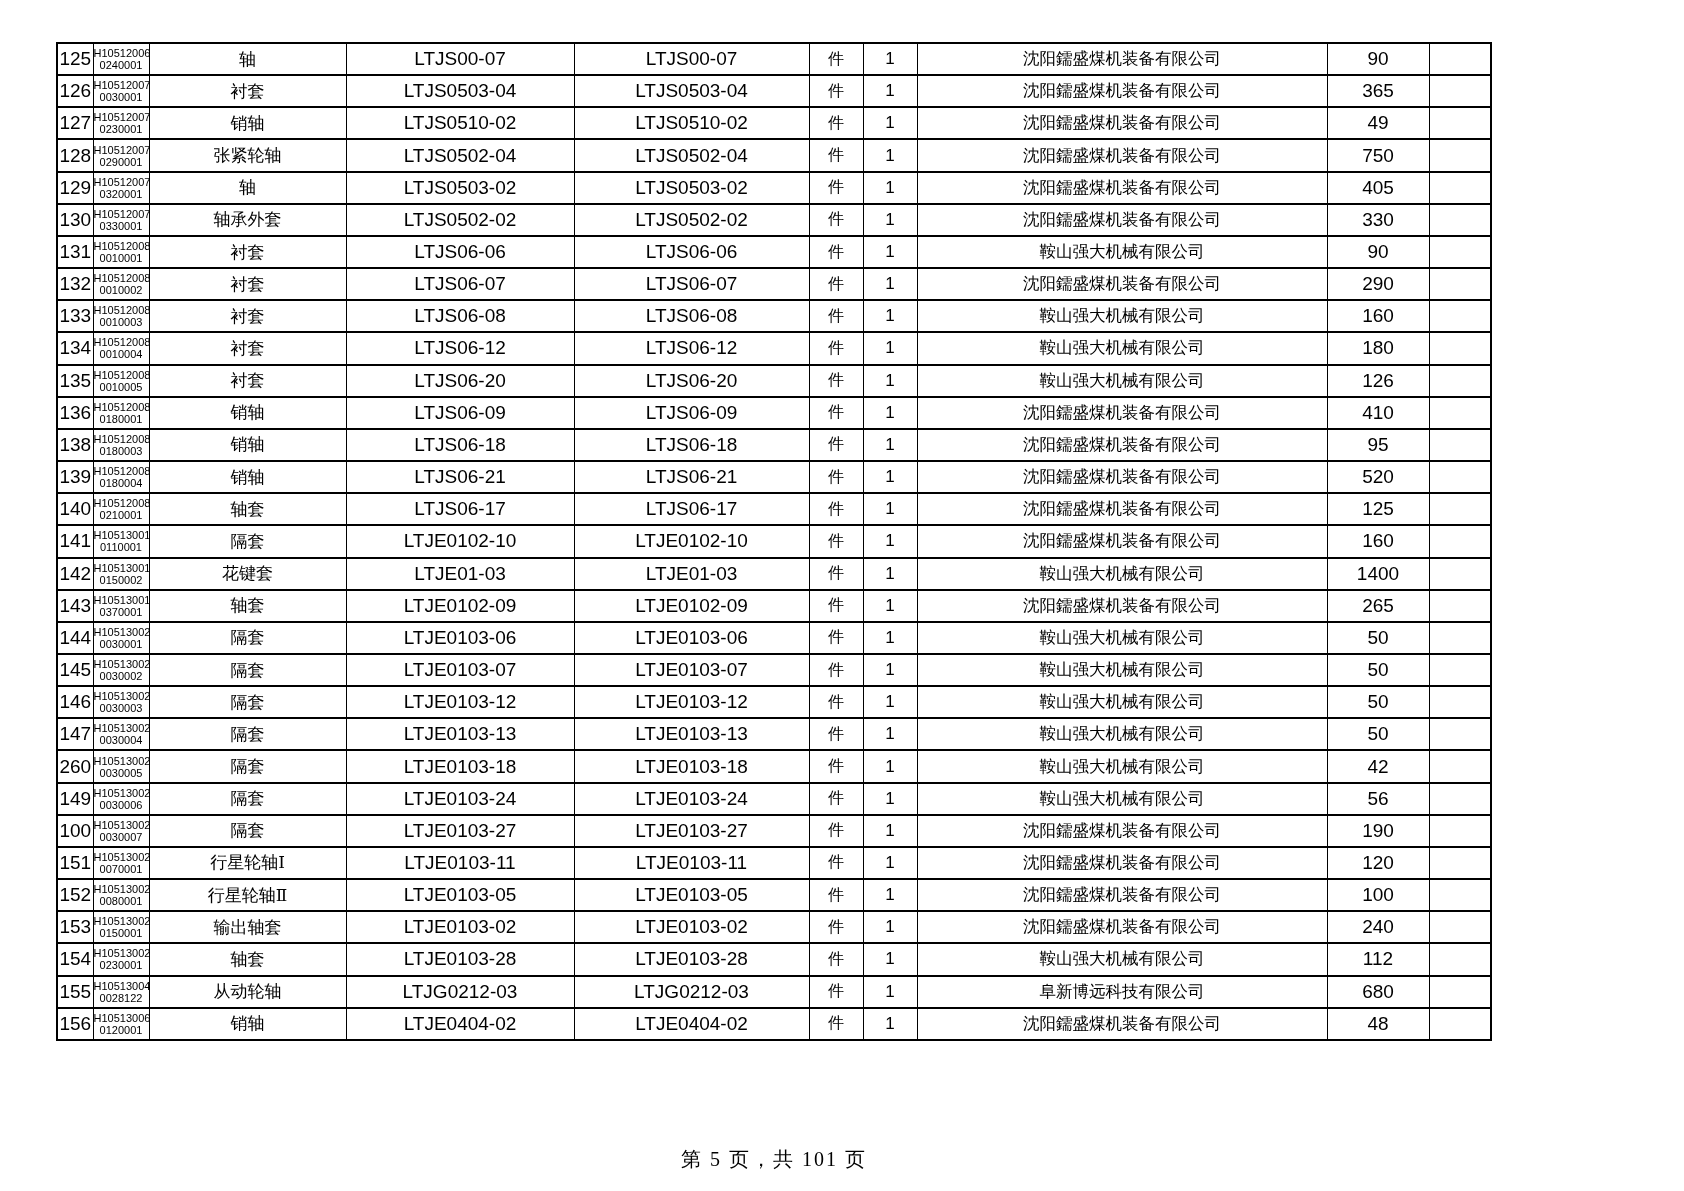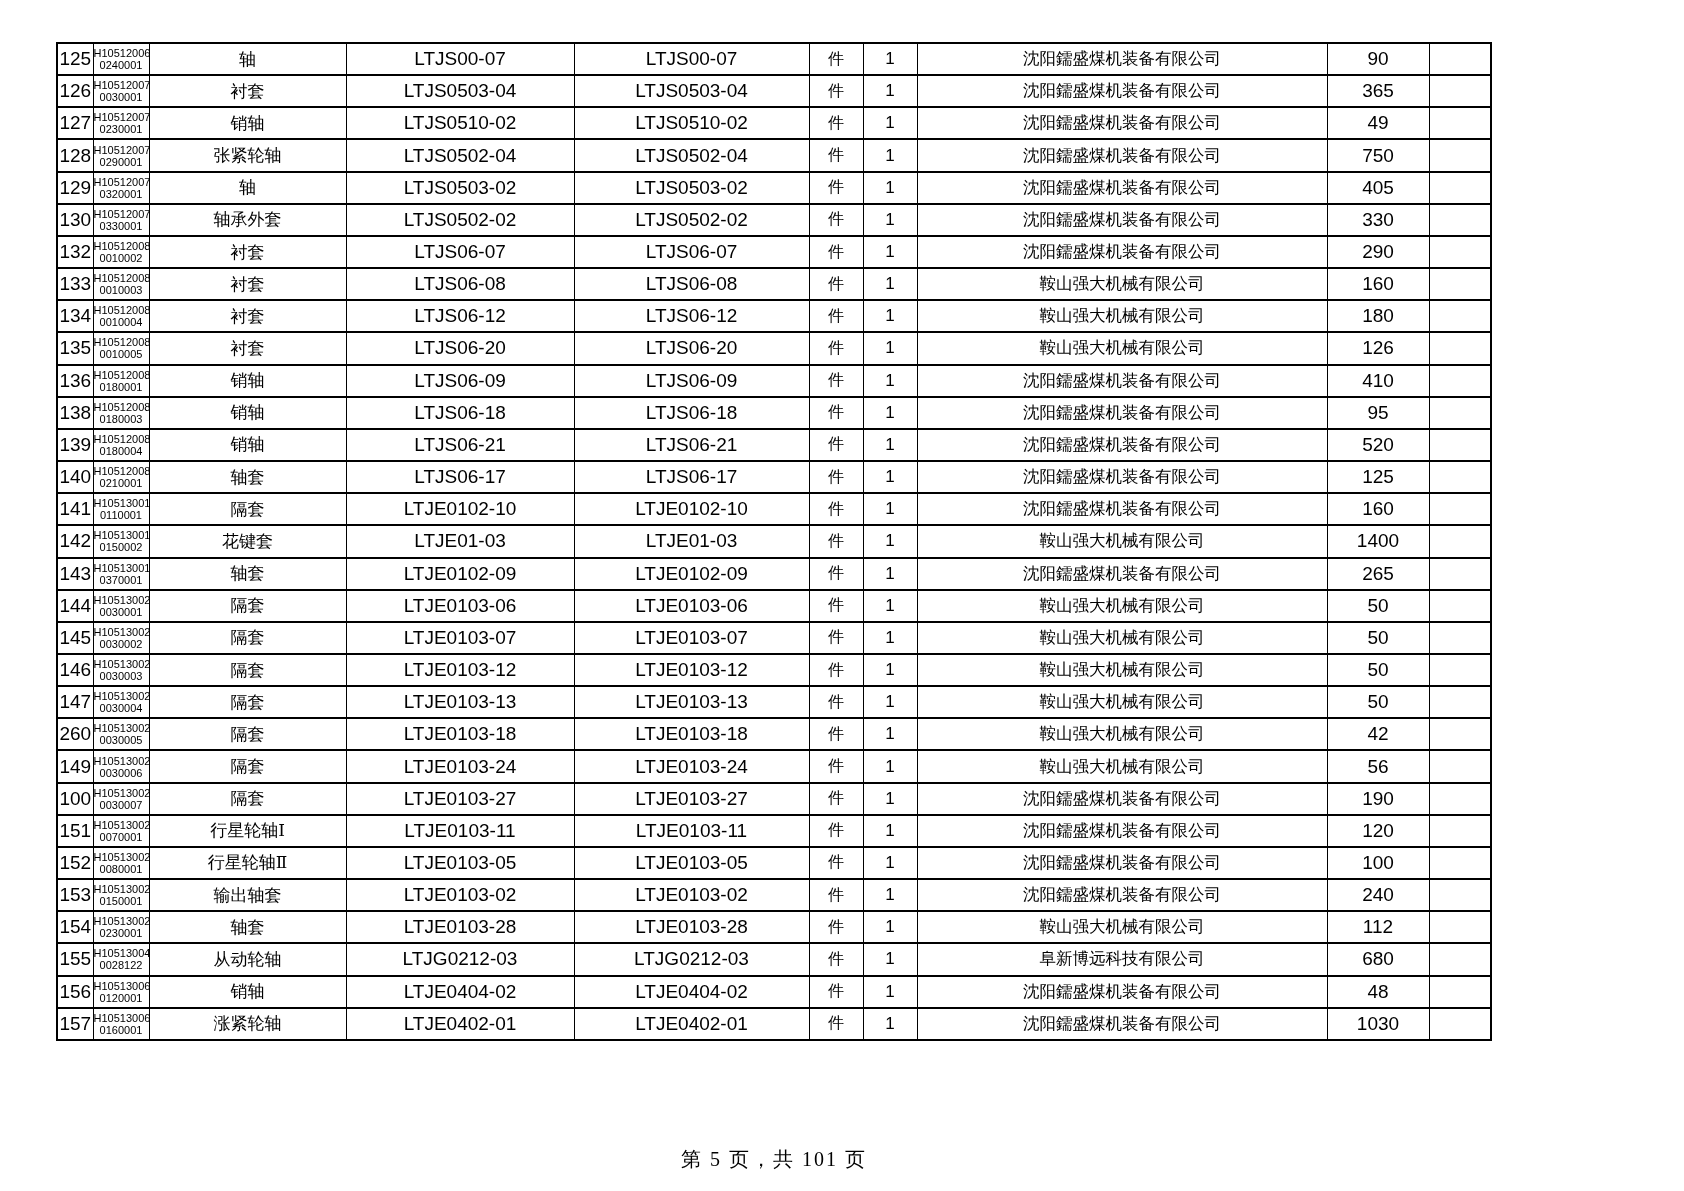--- a/index.html
+++ b/index.html
@@ -140,20 +140,35 @@
     <td class="c-name">轴承外套</td>
     <td class="c-dwg">LTJS0502-02</td>
     <td class="c-dwg">LTJS0502-02</td>
     <td class="c-unit">件</td>
     <td class="c-qty">1</td>
     <td class="c-supplier">沈阳鑐盛煤机装备有限公司</td>
     <td class="c-price">330</td>
     <td class="c-remark"></td>
   </tr>
 
+  <tr>
+    <td class="c-no">131</td>
+    <td class="c-code">
+      <span class="code-line">H10512008</span>
+      <span class="code-line">0010001</span>
+    </td>
+    <td class="c-name">衬套</td>
+    <td class="c-dwg">LTJS06-06</td>
+    <td class="c-dwg">LTJS06-06</td>
+    <td class="c-unit">件</td>
+    <td class="c-qty">1</td>
+    <td class="c-supplier">鞍山强大机械有限公司</td>
+    <td class="c-price">90</td>
+    <td class="c-remark"></td>
+  </tr>
 
   <tr>
     <td class="c-no">132</td>
     <td class="c-code">
       <span class="code-line">H10512008</span>
       <span class="code-line">0010002</span>
     </td>
     <td class="c-name">衬套</td>
     <td class="c-dwg">LTJS06-07</td>
     <td class="c-dwg">LTJS06-07</td>
@@ -525,32 +540,17 @@
     <td class="c-name">销轴</td>
     <td class="c-dwg">LTJE0404-02</td>
     <td class="c-dwg">LTJE0404-02</td>
     <td class="c-unit">件</td>
     <td class="c-qty">1</td>
     <td class="c-supplier">沈阳鑐盛煤机装备有限公司</td>
     <td class="c-price">48</td>
     <td class="c-remark"></td>
   </tr>
 
-  <tr>
-    <td class="c-no">157</td>
-    <td class="c-code">
-      <span class="code-line">H10513006</span>
-      <span class="code-line">0160001</span>
-    </td>
-    <td class="c-name">涨紧轮轴</td>
-    <td class="c-dwg">LTJE0402-01</td>
-    <td class="c-dwg">LTJE0402-01</td>
-    <td class="c-unit">件</td>
-    <td class="c-qty">1</td>
-    <td class="c-supplier">沈阳鑐盛煤机装备有限公司</td>
-    <td class="c-price">1030</td>
-    <td class="c-remark"></td>
-  </tr>
 </tbody>
   </table>
 </div>
 
 <div class="page-footer">第 5 页，共 101 页</div>
 
 </body></html>

